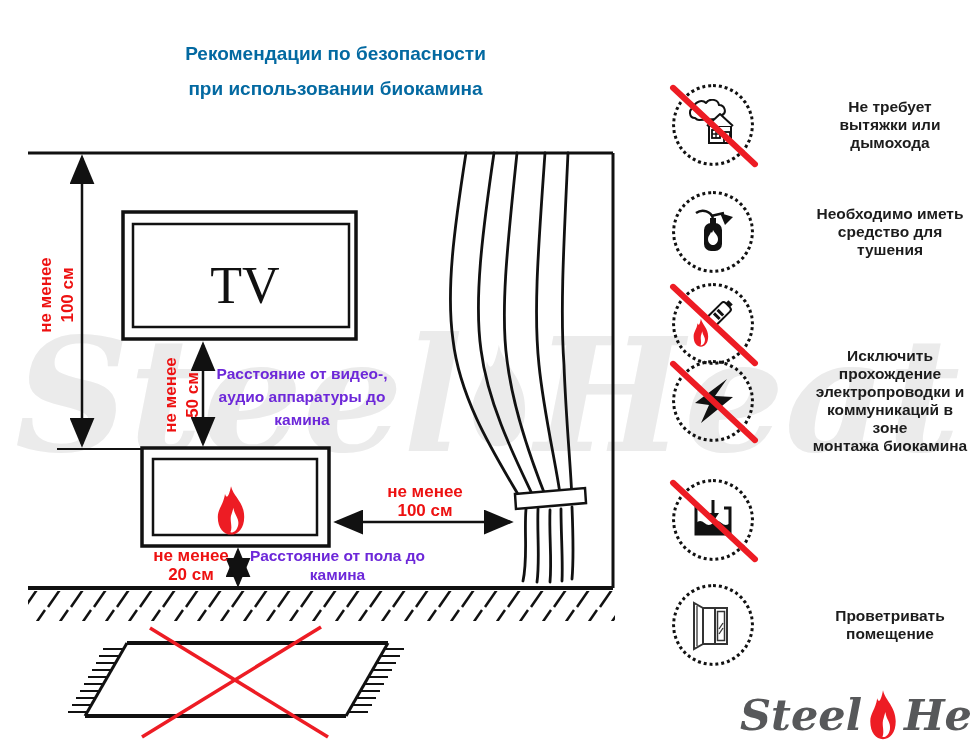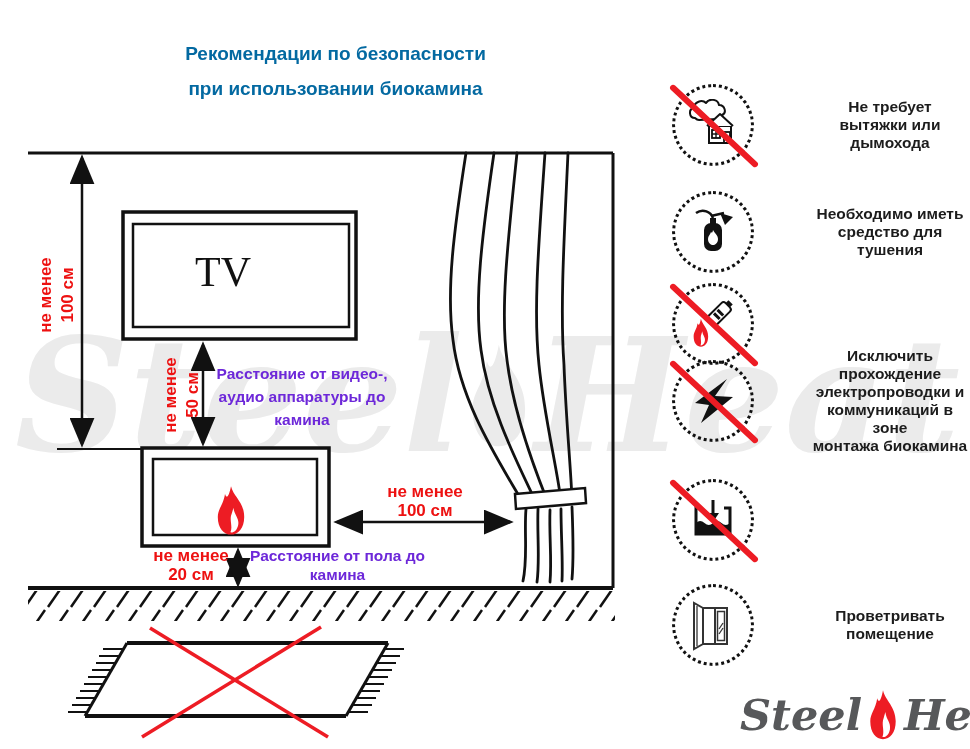--- a/index.html
+++ b/index.html
@@ -27,21 +27,21 @@
   .dim-100v{left:12px;top:273px;width:90px;height:44px;line-height:22px;}
   .dim-50v{left:134px;top:373px;width:95px;height:44px;line-height:22px;}
   .dim-100h{left:366px;top:482px;width:118px;}
   .dim-20{left:148px;top:546px;width:86px;}
 
   
   .dlabel{font-weight:bold;font-size:15.5px;color:#6d28d9;text-align:center;}
   .label-tv{left:212px;top:362px;width:180px;line-height:23px;}
   .label-floor{left:250px;top:546px;width:175px;line-height:19px;}
 
-  .tv-text{left:195px;top:248px;width:100px;text-align:left;font-size:42px;
+  .tv-text{left:195px;top:256px;width:100px;text-align:center;font-size:52px;
            font-family:"Liberation Serif","DejaVu Serif",serif;color:#111;}
 
   
   .safety-item{position:absolute;left:672px;width:296px;display:flex;align-items:center;gap:10px;z-index:2;}
   .icon-wrap{position:relative;width:82px;height:82px;flex:0 0 82px;}
   .circle{position:absolute;left:0;top:0;width:82px;height:82px;border:3px dotted #111;
           border-radius:50%;box-sizing:border-box;}
   .glyph{position:absolute;left:15px;top:15px;}
   .slash{position:absolute;left:-17px;top:39px;width:118px;height:6px;background:#ed1c24;
          border-radius:3px;transform:rotate(43deg);}

